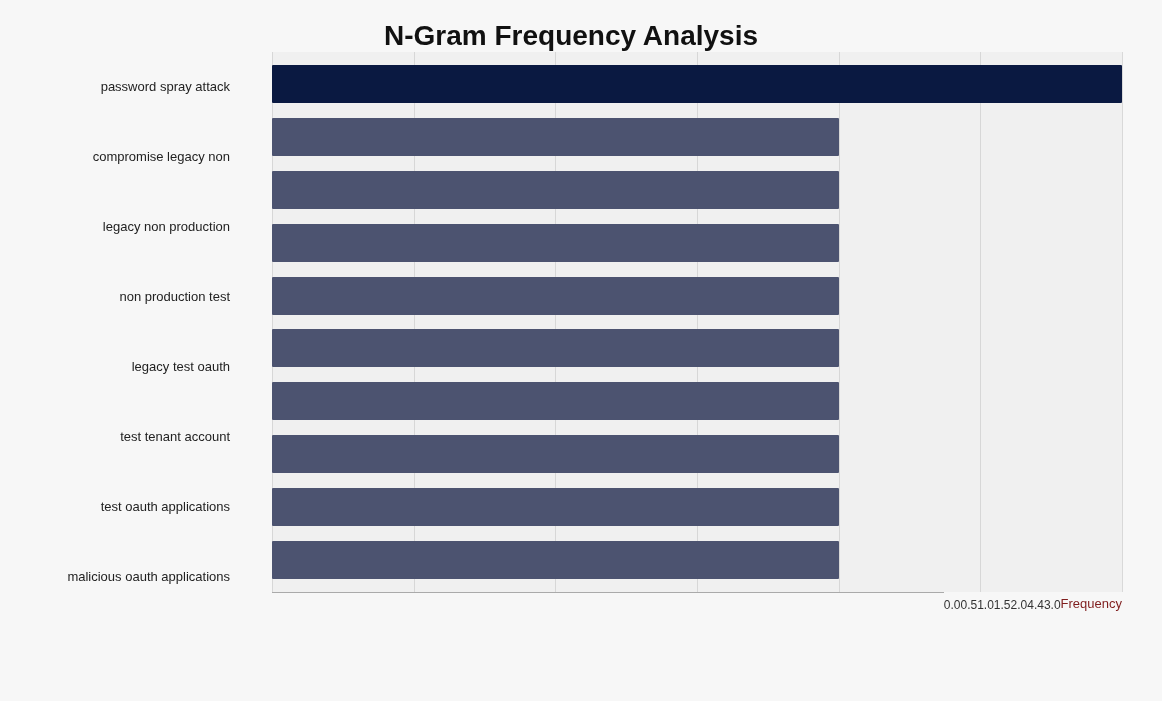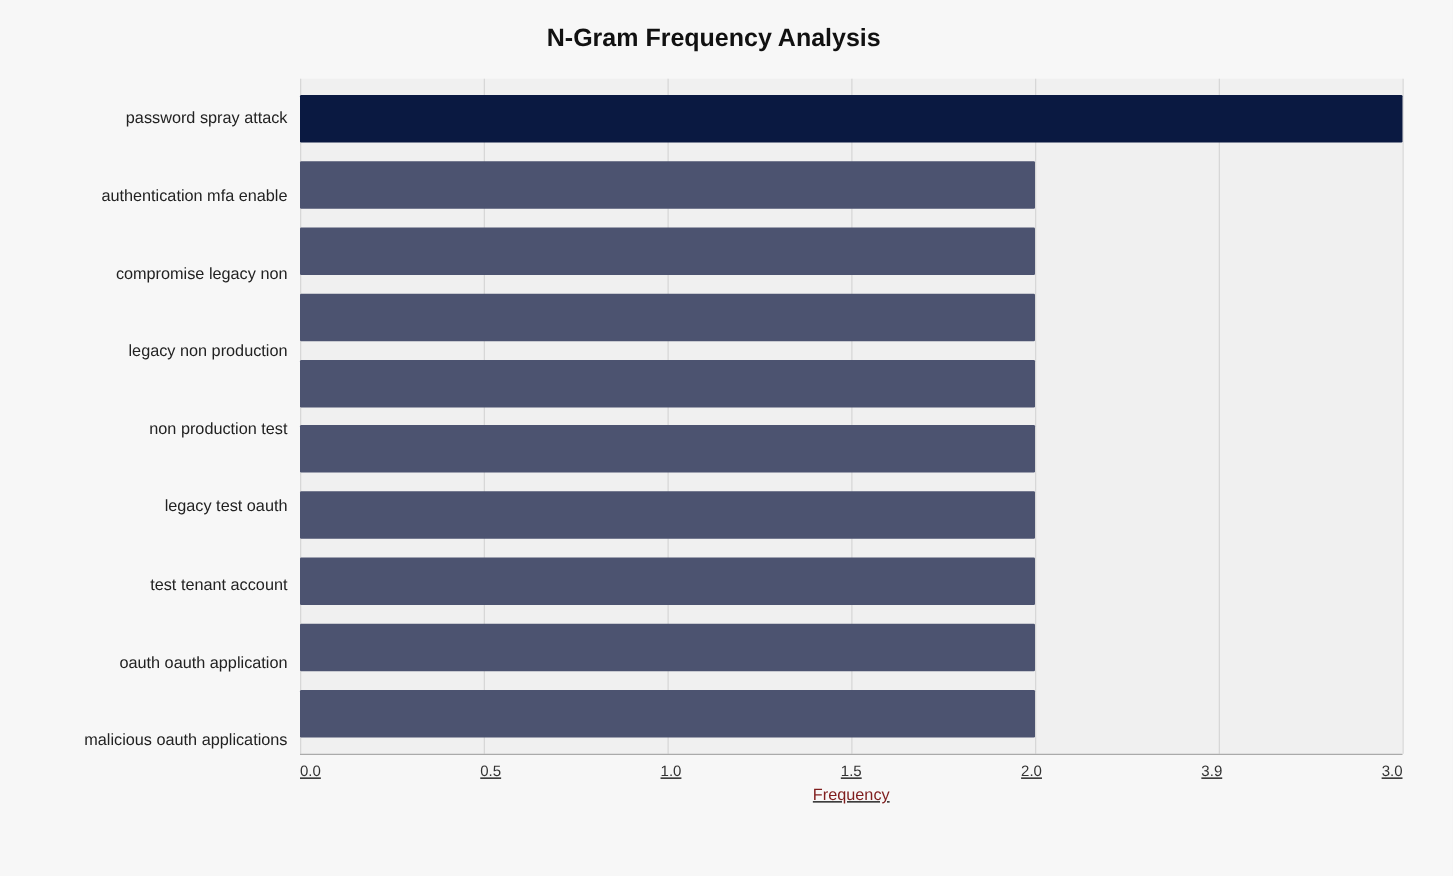--- a/index.html
+++ b/index.html
@@ -14,30 +14,30 @@
     }
     .chart-container {
       background: #f7f7f7;
       width: 1162px;
       height: 701px;
       padding: 20px 40px 60px 20px;
       position: relative;
     }
     .chart-title {
       text-align: center;
-      font-size: 20px;
+      font-size: 28px;
       font-weight: bold;
       color: #111;
-      margin-bottom: 20px;
     }
     .chart-area {
       display: flex;
       width: 100%;
       height: 590px;
       position: relative;
+      gap: 32px;
     }
     .y-labels {
       display: flex;
       flex-direction: column;
       justify-content: space-around;
       width: 220px;
       flex-shrink: 0;
       padding-right: 10px;
       padding-bottom: 30px;
     }
@@ -85,22 +85,21 @@
     .bar.highlight {
       background: #0a1941;
     }
     .bar.normal {
       background: #4c5370;
     }
     .x-axis {
       height: 50px;
       position: relative;
       display: flex;
-      flex-direction: column;
-      text-decoration: underline;
+      flex-direction: row;
     }
     .x-ticks {
       display: flex;
       justify-content: space-between;
       padding-top: 6px;
     }
     .x-tick {
       font-size: 12px;
       color: #333;
       text-align: center;
@@ -119,27 +118,26 @@
   </style>
 </head>
 <body>
 
 <div class="chart-container">
   <div class="chart-title">N-Gram Frequency Analysis</div>
   <div class="chart-area">
     <div class="y-labels" id="y-labels-container">
 
     <div class="y-label">password spray attack</div>
-        <div class="y-label">authentication mfa enable</div>
         <div class="y-label">compromise legacy non</div>
         <div class="y-label">legacy non production</div>
         <div class="y-label">non production test</div>
         <div class="y-label">legacy test oauth</div>
         <div class="y-label">test tenant account</div>
-        <div class="y-label">oauth oauth application</div>
+        <div class="y-label">test oauth applications</div>
         <div class="y-label">malicious oauth applications</div>
       </div>
     <div class="bars-and-xaxis">
       <div class="bars-area" id="bars-area">
 
       <div class="grid-line" style="left: 0%;"></div>
           <div class="grid-line" style="left: 16.6667%;"></div>
           <div class="grid-line" style="left: 33.3333%;"></div>
           <div class="grid-line" style="left: 50%;"></div>
           <div class="grid-line" style="left: 66.6667%;"></div>
@@ -178,20 +176,20 @@
         </div>
       <div class="x-axis">
         <div class="axis-line"></div>
         <div class="x-ticks" id="x-ticks-container">
 
         <span class="x-tick">0.0</span>
             <span class="x-tick">0.5</span>
             <span class="x-tick">1.0</span>
             <span class="x-tick">1.5</span>
             <span class="x-tick">2.0</span>
-            <span class="x-tick">3.9</span>
+            <span class="x-tick">4.4</span>
             <span class="x-tick">3.0</span>
           </div>
         <div class="x-axis-label">Frequency</div>
       </div>
     </div>
   </div>
 </div>
 
 </body></html>

